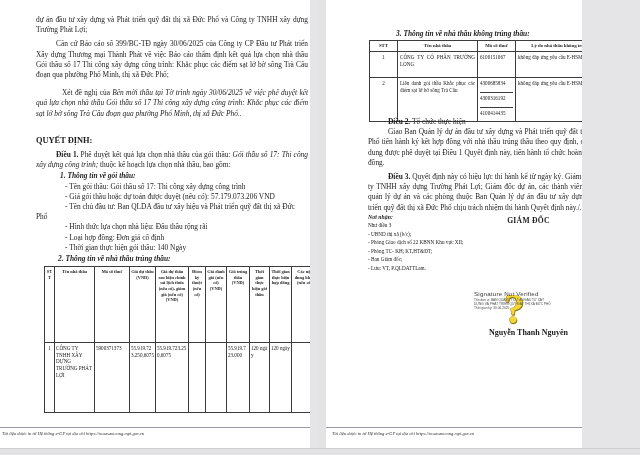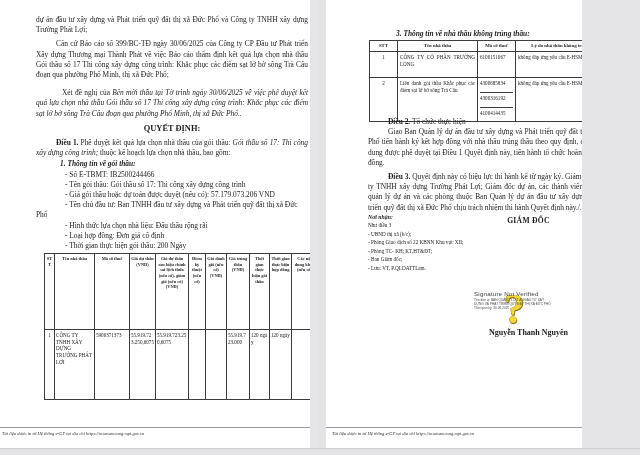--- a/index.html
+++ b/index.html
@@ -14,21 +14,21 @@
 
   
   .lp{position:absolute;left:36px;top:15px;width:272px;font-size:7.4px;line-height:10.2px;text-align:justify;}
   .lp p{margin:0;}
   .ind20{text-indent:20px;}
   .ind26{text-indent:26px;}
   .mt4{margin-top:4px !important;}
   .mt8{margin-top:8px !important;}
   .b{font-weight:bold;}
   .i{font-style:italic;}
-  .quyet-dinh{text-align:center;font-weight:bold;font-size:8.4px;margin:5px 0 4px !important;}
+  .quyet-dinh{font-weight:bold;font-size:8.4px;margin:17px 0 4px !important;}
   .sec-title{font-weight:bold;font-style:italic;margin-left:24px !important;margin-top:1px !important;text-align:left;}
   .sec-title2{font-weight:bold;font-style:italic;margin-left:22px !important;margin-top:1px !important;text-align:left;}
   .bullet{text-indent:29px;text-align:left;}
 
   table{border-collapse:collapse;table-layout:fixed;}
   .wtab{margin:2px 0 0 8px;width:265px;}
   .wtab th{font-size:4.4px;line-height:5.6px;font-weight:bold;text-align:center;vertical-align:top;padding:2px 1px;border:0.7px solid #3c3c3c;}
   .wtab td{font-size:5.1px;line-height:6.6px;text-align:left;vertical-align:top;padding:2px 1px;border:0.7px solid #3c3c3c;word-break:break-all;}
   .wtab td.c{text-align:center;word-break:normal;}
   .wtab td.name{word-break:normal;}
@@ -71,27 +71,27 @@
 <div class="canvas">
 
   <div class="page page-left">
     <div class="lp">
       <p>dự án đầu tư xây dựng và Phát triển quỹ đất thị xã Đức Phổ và Công ty TNHH xây dựng Trường Phát Lợi;</p>
       <p class="ind20 mt4">Căn cứ Báo cáo số 399/BC-TĐ ngày 30/06/2025 của Công ty CP Đầu tư Phát triển Xây dựng Thương mại Thành Phát về việc Báo cáo thẩm định kết quả lựa chọn nhà thầu Gói thầu số 17 Thi công xây dựng công trình: Khắc phục các điểm sạt lở bờ sông Trà Câu đoạn qua phường Phổ Minh, thị xã Đức Phổ;</p>
       <p class="ind26 mt8 i"><span style="font-style:normal">Xét đề nghị của </span><span>Bên mời thầu tại Tờ trình ngày 30/06/2025 về việc phê duyệt kết quả lựa chọn nhà thầu Gói thầu số 17 Thi công xây dựng công trình: Khắc phục các điểm sạt lở bờ sông Trà Câu đoạn qua phường Phổ Minh, thị xã Đức Phổ..</span></p>
       <p class="quyet-dinh">QUYẾT ĐỊNH:</p>
       <p class="ind20"><span class="b">Điều 1.</span><span> Phê duyệt kết quả lựa chọn nhà thầu của gói thầu: </span><span class="i">Gói thầu số 17: Thi công xây dựng công trình;</span><span> thuộc kế hoạch lựa chọn nhà thầu, bao gồm:</span></p>
       <p class="sec-title">1. Thông tin về gói thầu:</p>
-      <p class="bullet">- Số E-TBMT: IB2500244466</p>
       <p class="bullet">- Tên gói thầu: Gói thầu số 17: Thi công xây dựng công trình</p>
       <p class="bullet">- Giá gói thầu hoặc dự toán được duyệt (nếu có): 57.179.073.206 VND</p>
-      <p class="bullet">- Tên chủ đầu tư: Ban TNHH đầu tư xây dựng và Phát triển quỹ đất thị xã Đức Phổ</p>
+      <p class="bullet">- Tên chủ đầu tư: Ban QLDA đầu tư xây hiệu và Phát triển quỹ đất thị xã Đức Phổ</p>
       <p class="bullet">- Hình thức lựa chọn nhà liệu: Đấu thầu rộng rãi</p>
       <p class="bullet">- Loại hợp đồng: Đơn giá cố định</p>
-      <p class="bullet">- Thời gian thực hiện gói thầu: 200 Ngày</p>
+      <p class="bullet">- Thời gian thực hiện gói thầu: 140 Ngày</p>
+      <p class="sec-title2">2. Thông tin về nhà thầu trúng thầu:</p>
 
       <table class="wtab">
         <colgroup>
           <col style="width:10px">
             <col style="width:40px">
             <col style="width:35px">
             <col style="width:26px">
           <col style="width:33px">
             <col style="width:17px">
             <col style="width:21px">

